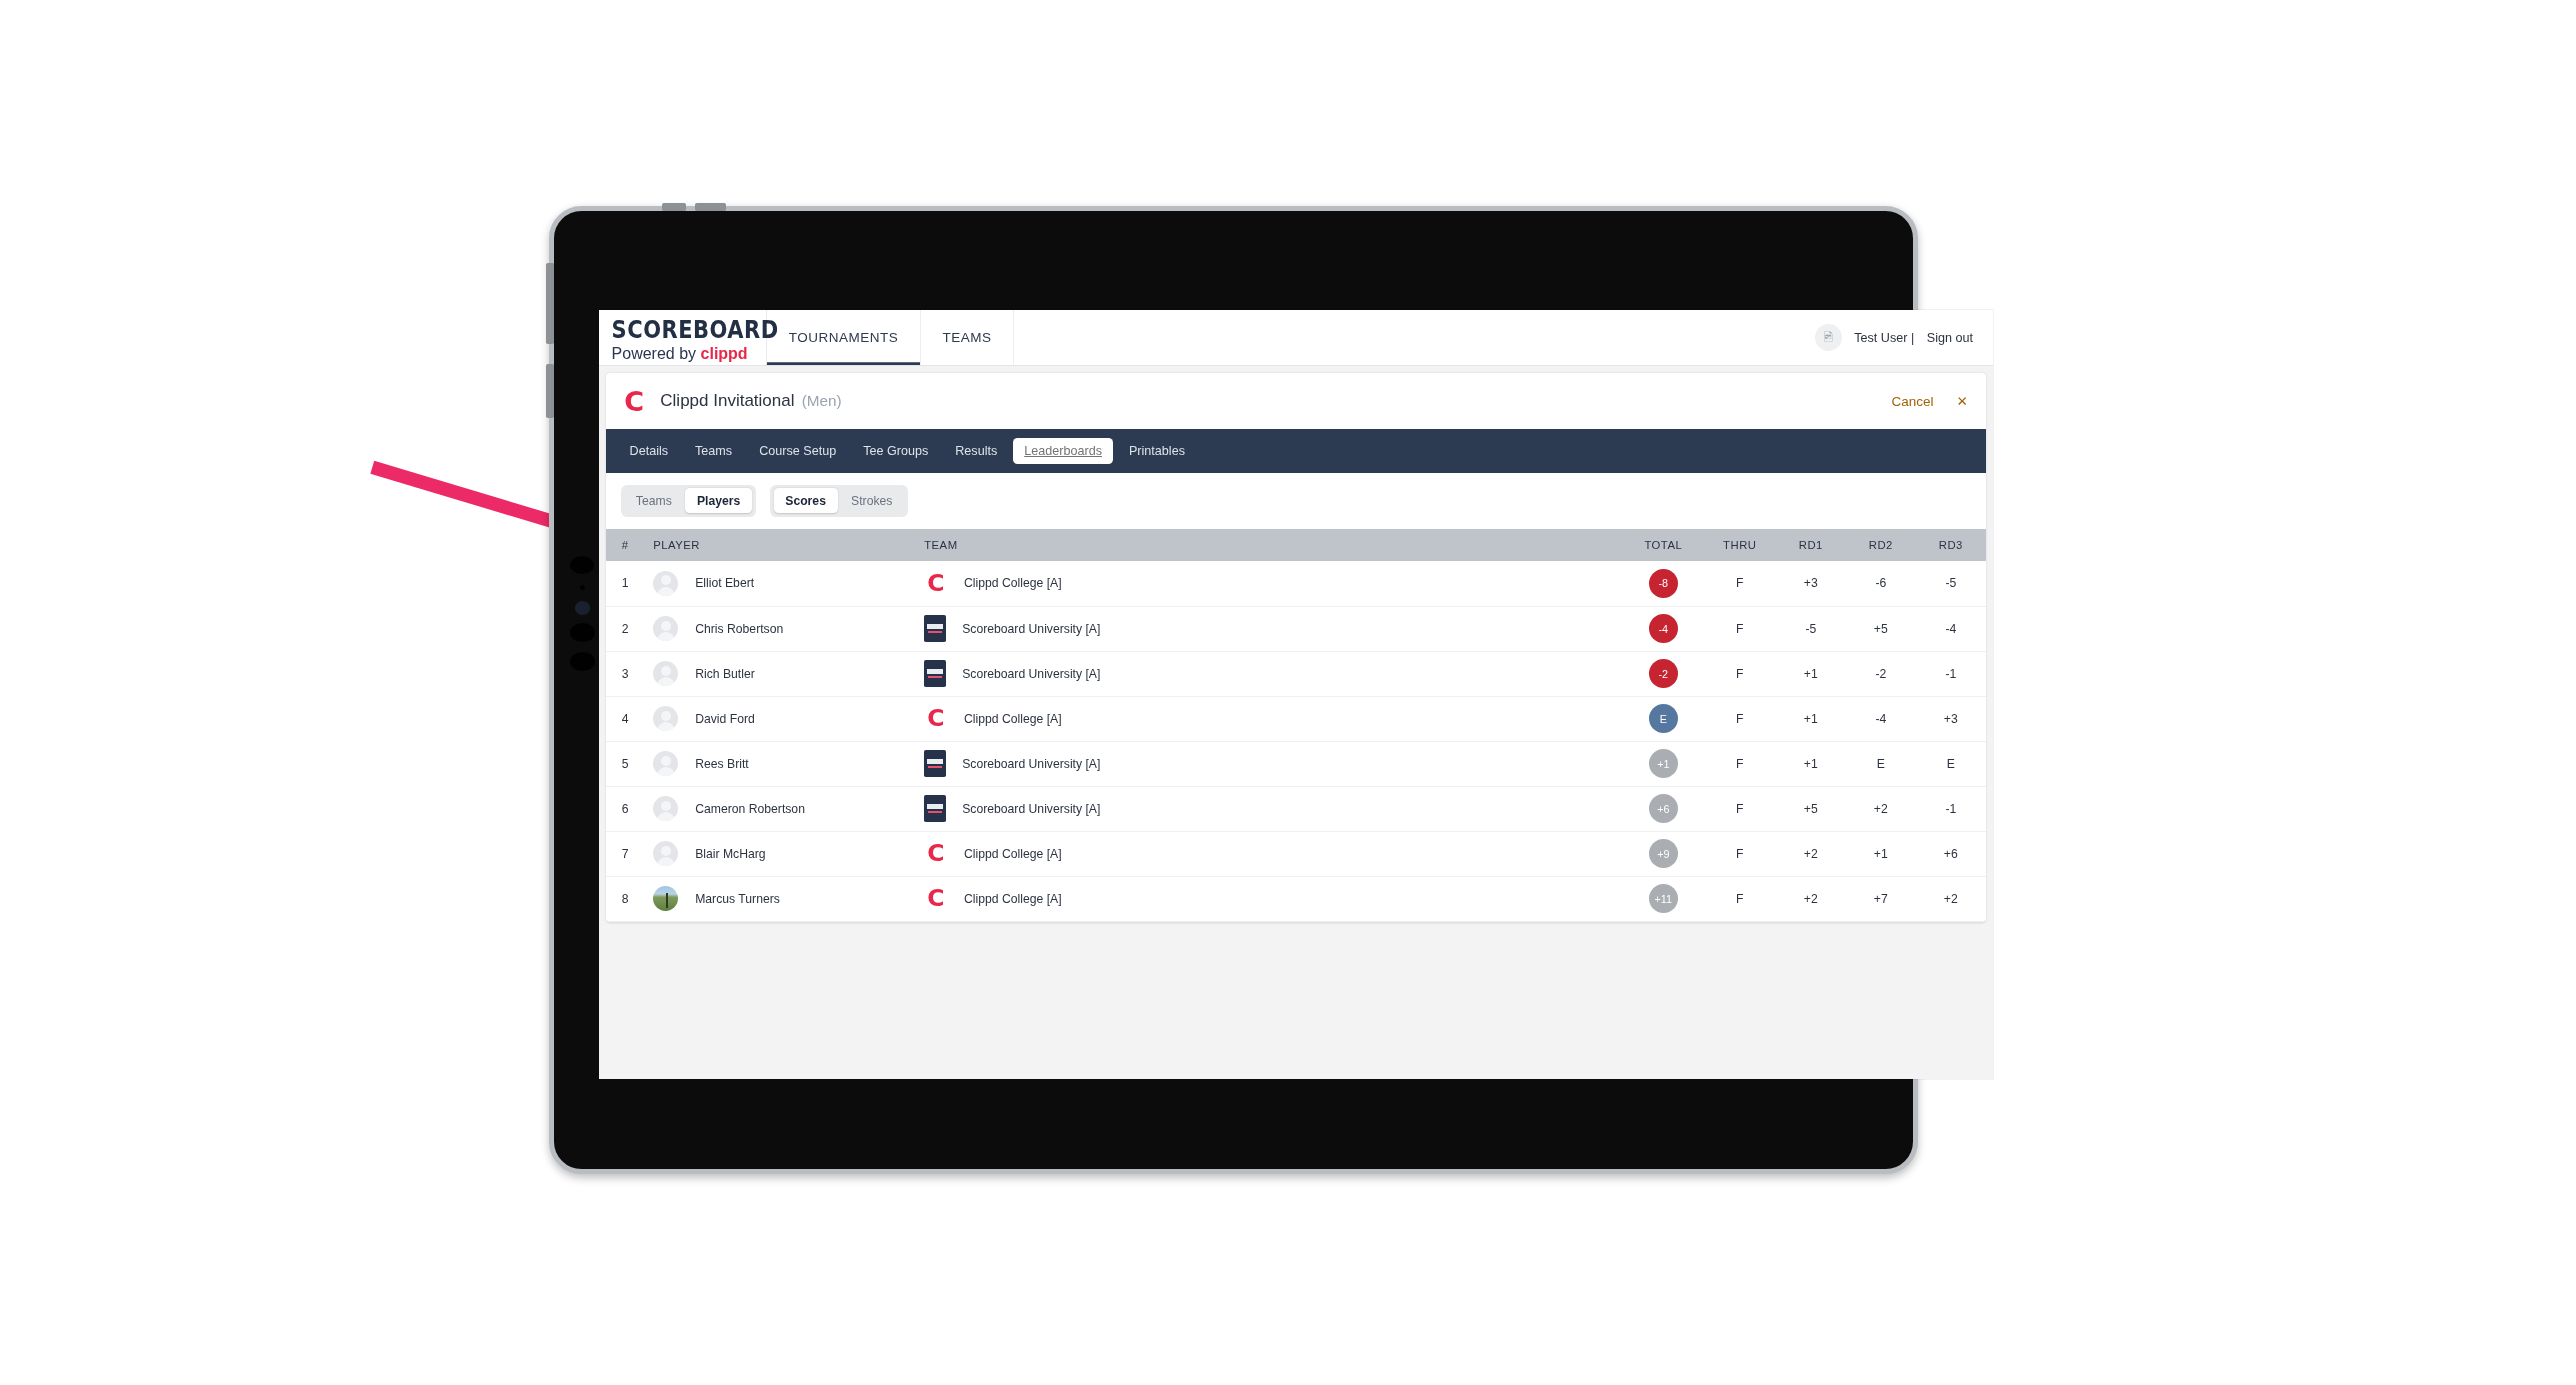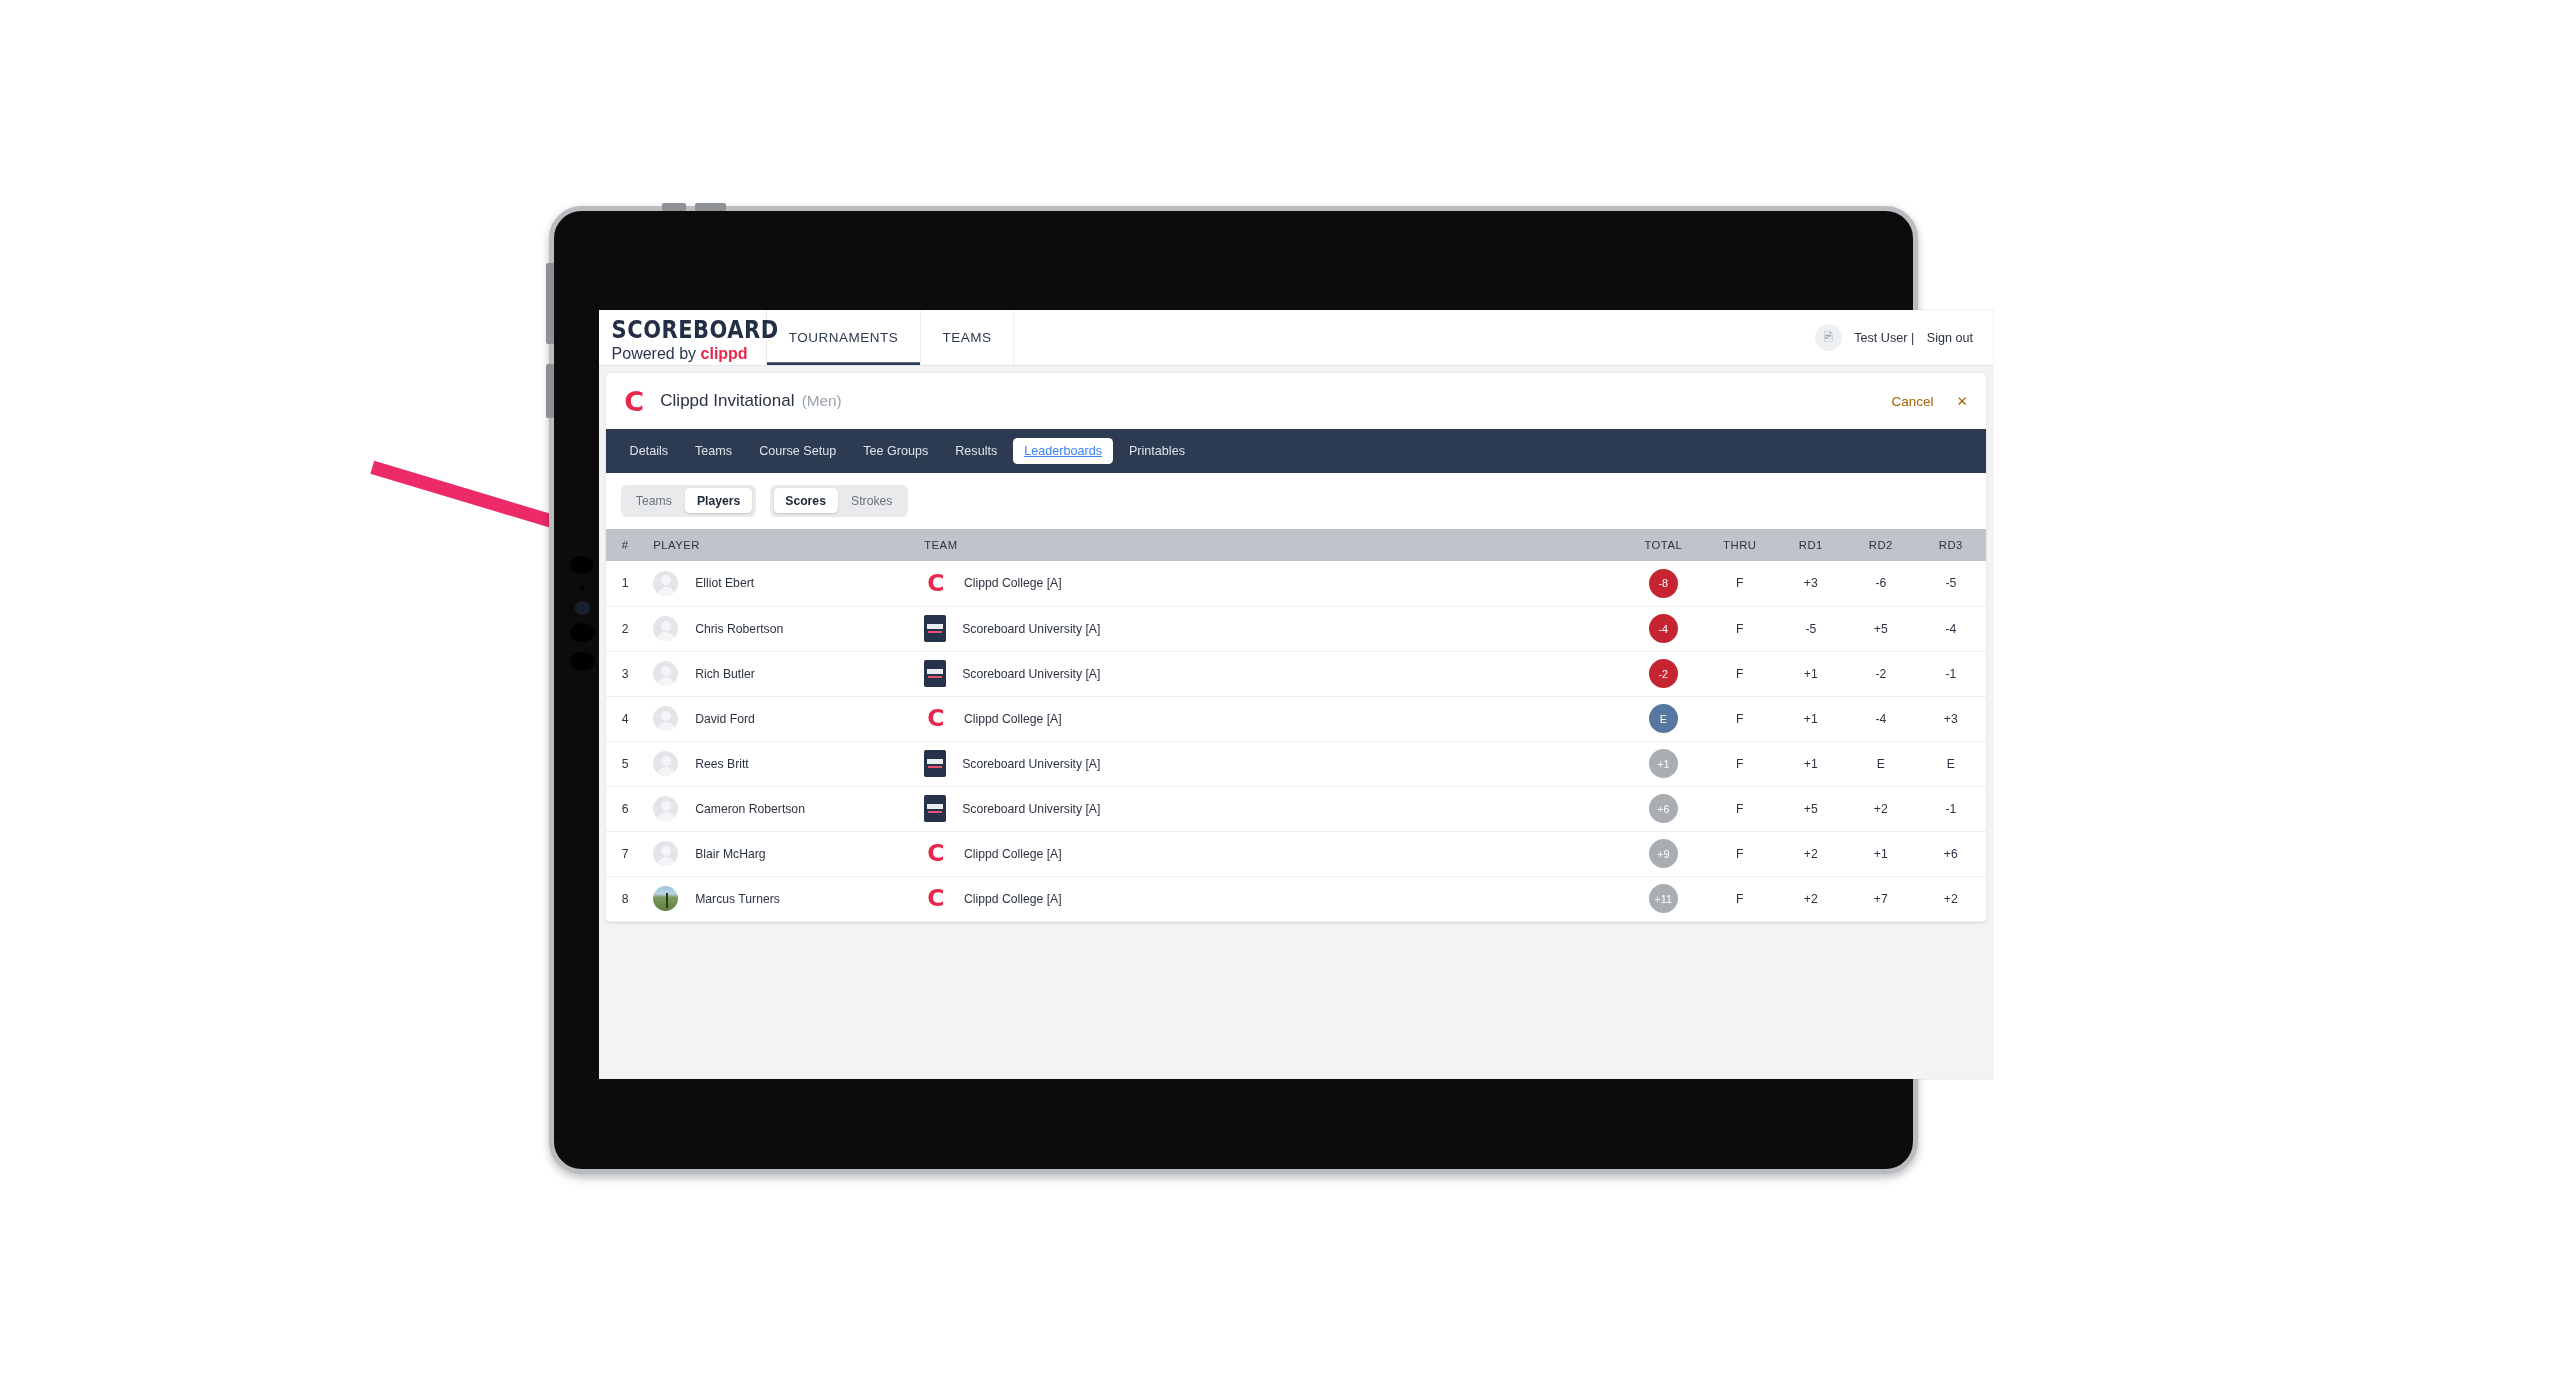--- a/index.html
+++ b/index.html
@@ -89,21 +89,21 @@
   .card { margin:7.2px; background:#fff; border-radius:4.5px; box-shadow:0 0.9px 2.7px rgba(0,0,0,.12); overflow:hidden; }
   .card-head { height:56px; display:flex; align-items:center; padding:0 18px; background:#fff;}
   .c-logo { font-family:"DejaVu Sans", sans-serif; font-weight:bold; font-size:27px; color:#e8274b; margin-right:16.3px; line-height:1;}
   .tourn-name { font-size:17px; color:#2c3340; }
   .tourn-gender { font-size:15.3px; color:#9aa3af; margin-left:7.2px; }
   .cancel { margin-left:auto; display:flex; align-items:flex-end; gap:23px; font-size:13.5px; color:#a16207; cursor:pointer;}
 
   
   .secnav { background:#2c3a52; height:44px; display:flex; align-items:center; padding:0 12.6px; gap:5.4px;}
   .secnav-item { font-size:12.6px; color:#dfe3ea; padding:6.3px 10.8px; border-radius:4.5px; cursor:pointer; }
-  .secnav-item.active { background:#ffffff; color:#3b82f6; text-decoration:underline; font-weight:normal; }
+  .secnav-item.active { background:#ffffff; color:#737373; text-decoration:underline; font-weight:normal; }
 
   
   .toggles { background:#fff; padding:11.7px 14.4px 11.7px 14.4px; display:flex; gap:14.4px; }
   .tgroup { background:#e9eaec; border-radius:6.3px; padding:3.6px; display:flex; gap:1.8px;}
   .tbtn { font-size:12.2px; color:#6a7280; padding:5.4px 11.7px; border-radius:4.5px; cursor:pointer; }
   .tbtn.active { background:#fff; color:#1d2636; font-weight:bold; box-shadow:0 0.9px 1.8px rgba(0,0,0,.16); }
 
   
   table { width:100%; border-collapse:collapse; background:#fff; }
   thead th {

